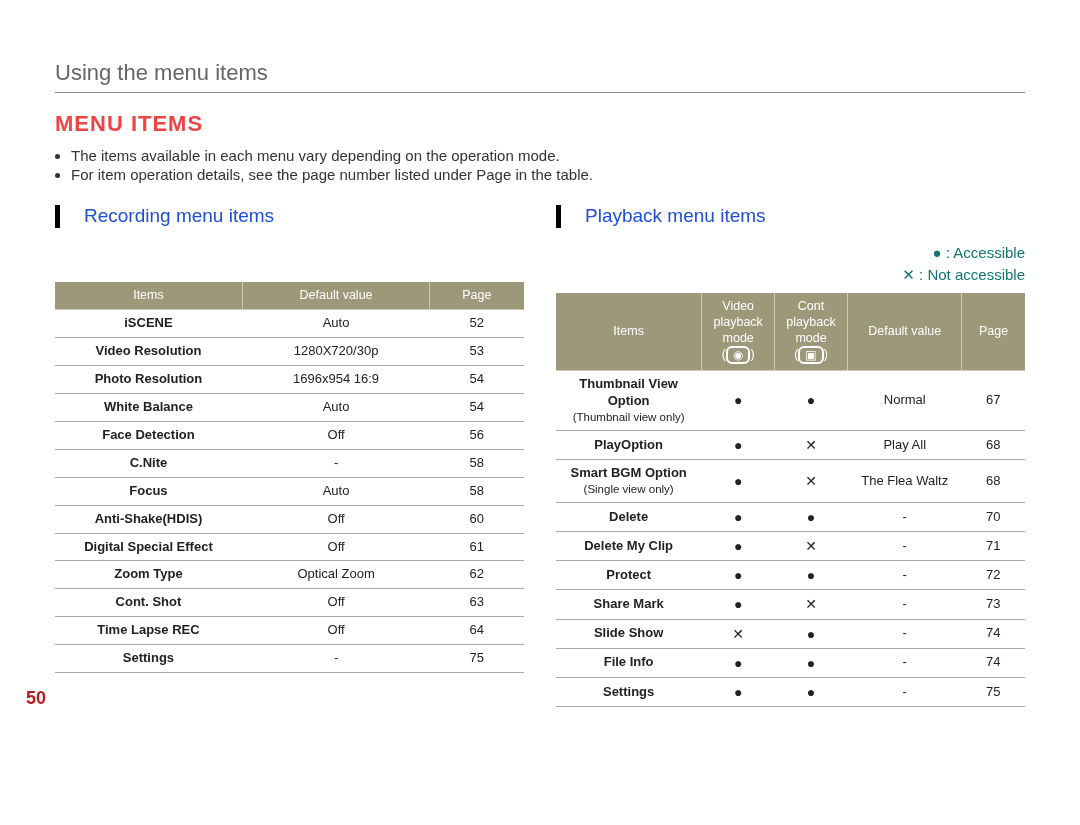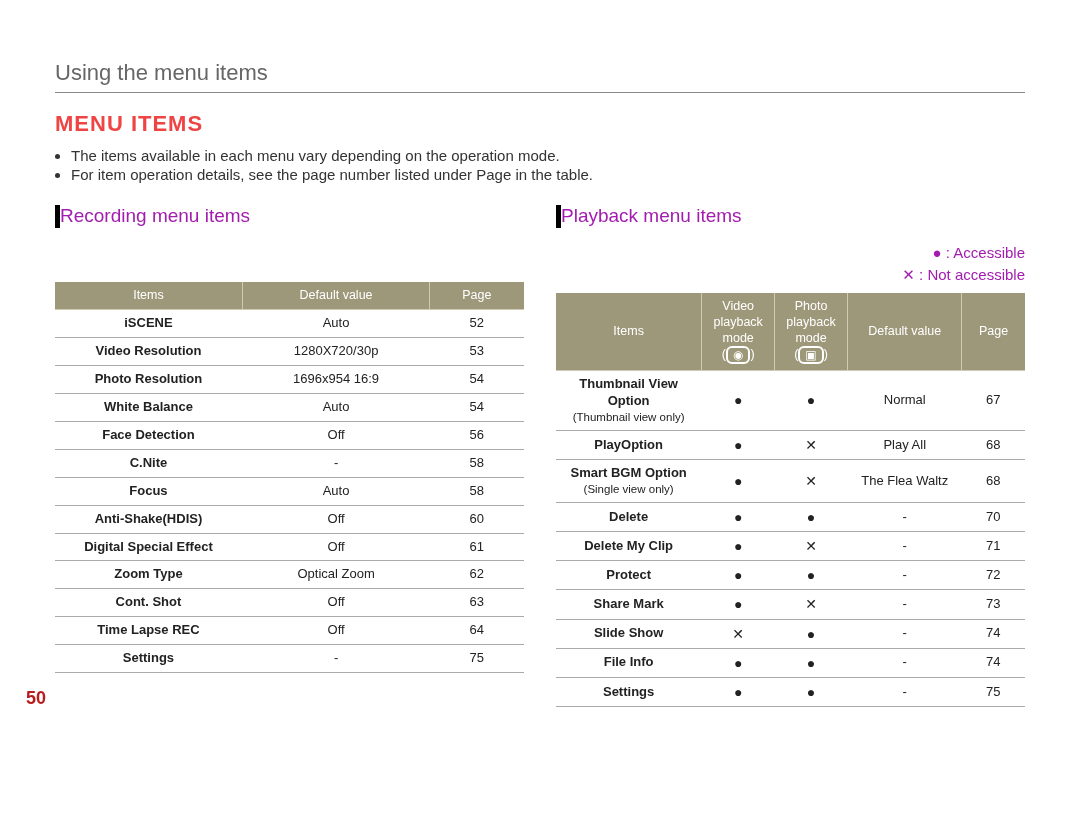--- a/index.html
+++ b/index.html
@@ -40,30 +40,30 @@
   }
   .bullets li { margin: 2px 0; }
   .cols {
     display: flex;
     gap: 32px;
     align-items: flex-start;
   }
   .col { flex: 1; }
   .subhead {
     font-size: 19px;
-    color: #a21caf;
+    color: #1d4ed8;
     border-left: 5px solid #000;
-    padding-left: 0;
+    padding-left: 24px;
     margin: 4px 0 14px 0;
     line-height: 1.2;
   }
   .legend {
     text-align: right;
     font-size: 15px;
-    color: #a21caf;
+    color: #0f766e;
     margin-bottom: 8px;
     line-height: 1.45;
   }
   table {
     width: 100%;
     border-collapse: collapse;
     font-size: 13px;
   }
   th {
     background: #9e987a;
@@ -232,21 +232,21 @@
         <thead>
           <tr>
             <th>Items</th>
             <th>
               <span>Video</span><br>
               <span>playback</span><br>
               <span>mode</span><br>
               (<span class="modeicon">◉</span>)
             </th>
             <th>
-              <span>Photo</span><br>
+              <span>Cont</span><br>
               <span>playback</span><br>
               <span>mode</span><br>
               (<span class="modeicon">▣</span>)
             </th>
             <th>Default value</th>
             <th>Page</th>
           </tr>
         </thead>
         <tbody id="pb-body">
             <tr>

